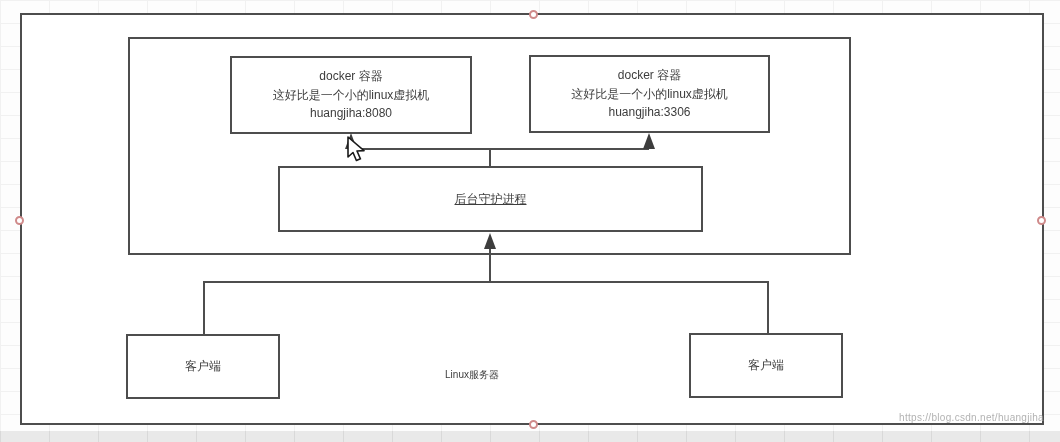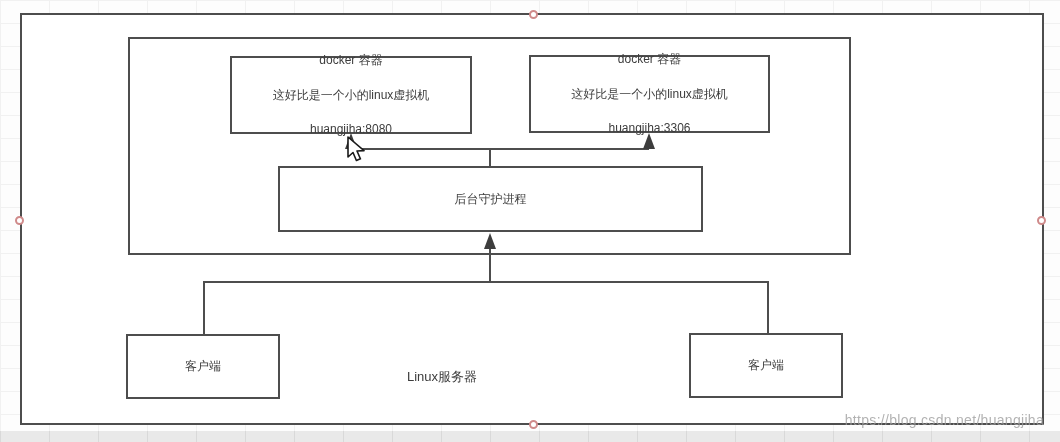--- a/index.html
+++ b/index.html
@@ -28,25 +28,25 @@
   }
 
   .inner-rect {
     position:absolute; left:128px; top:37px; width:723px; height:218px;
     border:2px solid #4d4d4d; background:#fff;
   }
 
   .shape-box {
     position:absolute; border:2px solid #4d4d4d; background:#fff;
     display:flex; flex-direction:column; align-items:center; justify-content:center;
-    color:#3d3d3d; font-size:12px; line-height:1.55; text-align:left;gap:16px;
+    color:#3d3d3d; font-size:12px; line-height:1.55; text-align:left;
   }
   .docker-left  { left:230px; top:56px;  width:242px; height:78px; }
   .docker-right { left:529px; top:55px;  width:241px; height:78px; }
-  .daemon-box   { left:278px; top:166px; width:425px; height:66px; }
+  .daemon-box   { left:278px; top:166px; width:425px; height:66px;text-decoration:underline; }
   .client-left  { left:126px; top:334px; width:154px; height:65px; }
   .client-right { left:689px; top:333px; width:154px; height:65px; }
 
   .line { position:absolute; background:#4d4d4d; }
   .u-h      { left:351px; top:148px; width:298px; height:2px; }
   .u-riser  { left:489px; top:150px; width:2px;  height:17px; }
   .l-h      { left:203px; top:281px; width:566px; height:2px; }
   .l-v-left { left:203px; top:281px; width:2px;  height:54px; }
   .l-v-right{ left:767px; top:281px; width:2px;  height:52px; }
   .c-stem   { left:489px; top:247px; width:2px;  height:36px; }
@@ -55,35 +55,35 @@
     position:absolute; width:0; height:0;
     border-left:6px solid transparent; border-right:6px solid transparent;
     border-bottom:16px solid #3d3d3d;
   }
   .a-left   { left:345px; top:133px; }
   .a-right  { left:643px; top:133px; }
   .a-center { left:484px; top:233px; }
 
   .server-label {
     position:absolute; left:407px; top:368px; width:130px;
-    text-align:left; font-size:13px; color:#3d3d3d;
+    text-align:center; font-size:10px; color:#3d3d3d;
   }
 
   .handle {
     position:absolute; width:9px; height:9px; border-radius:50%;
     background:#fff; border:2px solid #cf8a8a; z-index:6;
   }
   .h-top    { left:529px; top:10px; }
   .h-bottom { left:529px; top:420px; }
   .h-left   { left:15px;  top:216px; }
   .h-right  { left:1037px;top:216px; }
 
   .watermark {
     position:absolute; right:16px; top:412px;
-    font-size:14px; color:#9f9f9f; opacity:.8; letter-spacing:.3px;
+    font-size:10px; color:#9f9f9f; opacity:.8; letter-spacing:.3px;
     z-index:5; white-space:nowrap;
   }
 
   .cursor { position:absolute; left:346px; top:136px; z-index:9; }
 </style>
 </head>
 <body>
 
 <div id="screen">
 

